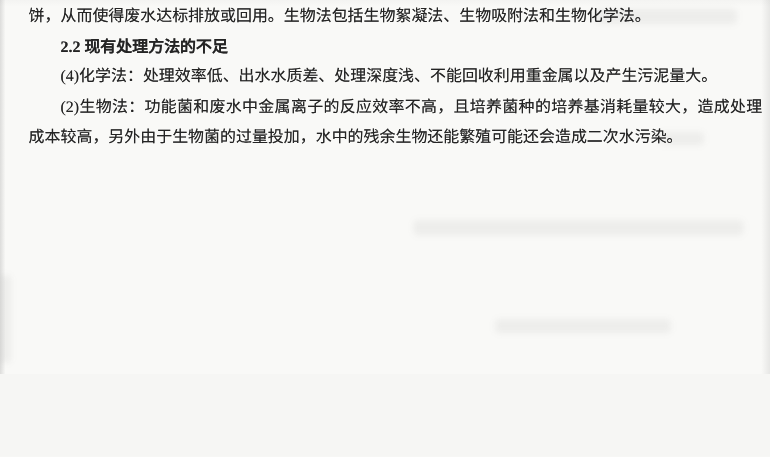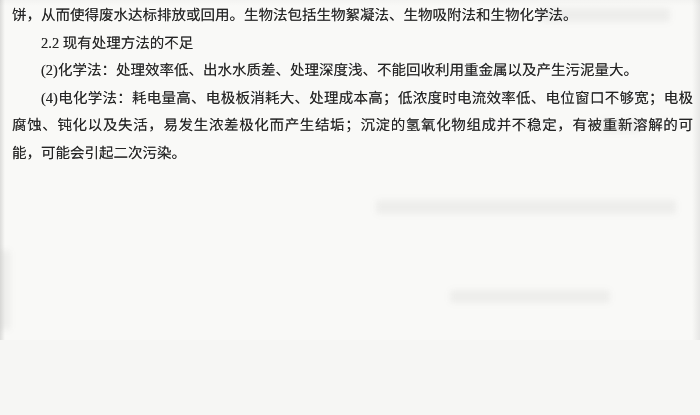--- a/index.html
+++ b/index.html
@@ -10,42 +10,42 @@
     width: 700px;
     height: 415px;
     overflow: hidden;
     background: #f6f6f4;
   }
   .page {
     position: relative;
     width: 700px;
     height: 340px;
     box-sizing: border-box;
-    padding: 2px 7px 0 12px;
+    padding: 2px 7px 0 26px;
     background:
       linear-gradient(to right, rgba(70,70,70,0.16) 0px, rgba(255,255,255,0) 5px),
       linear-gradient(to left, rgba(120,120,120,0.14) 0px, rgba(255,255,255,0) 8px),
       linear-gradient(to bottom, rgba(140,140,140,0.05) 0px, rgba(255,255,255,0) 6px),
       #f9f9f7;
     font-family: "Liberation Serif", "DejaVu Serif", serif;
     font-size: 14.5px;
     line-height: 27.5px;
     color: #242424;
     text-align: justify;
     text-shadow: 0 0 0.4px rgba(20,20,20,0.55);
     word-break: break-all;
   }
   .page p {
     margin: 0;
   }
   .indent {
     text-indent: 2em;
   }
   .heading {
-    font-weight: normal;
+    font-weight: bold;
   }
   .smudge {
     position: absolute;
     background: rgba(90, 90, 90, 0.07);
     filter: blur(3px);
     border-radius: 4px;
     pointer-events: none;
   }
   .smudge-1 { right: 30px;  top: 8px;    width: 130px; height: 14px; }
   .smudge-2 { right: 60px;  top: 120px;  width: 40px;  height: 12px; }
@@ -57,25 +57,25 @@
 <body>
 
 <div class="page">
 
   <p>饼，从而使得废水达标排放或回用。生物法包括生物絮凝法、生物吸附法和生物化学法。</p>
 
 
 
   <p class="indent heading">2.2 现有处理方法的不足</p>
 
-  <p class="indent">(2)化学法：处理效率低、出水水质差、处理深度浅、不能回收利用重金属以及产生污泥量大。</p>
+  <p class="indent">(4)化学法：处理效率低、出水水质差、处理深度浅、不能回收利用重金属以及产生污泥量大。</p>
+
+  <p class="indent">(2)生物法：功能菌和废水中金属离子的反应效率不高，且培养菌种的培养基消耗量较大，造成处理成本较高，另外由于生物菌的过量投加，水中的残余生物还能繁殖可能还会造成二次水污染。</p>
 
 
-
-  <p class="indent">(4)电化学法：耗电量高、电极板消耗大、处理成本高；低浓度时电流效率低、电位窗口不够宽；电极腐蚀、钝化以及失活，易发生浓差极化而产生结垢；沉淀的氢氧化物组成并不稳定，有被重新溶解的可能，可能会引起二次污染。</p>
 
   <div class="smudge smudge-1"></div>
   <div class="smudge smudge-2"></div>
   <div class="smudge smudge-3"></div>
   <div class="smudge smudge-4"></div>
   <div class="smudge smudge-5"></div>
 
 </div>
 
 </body></html>

